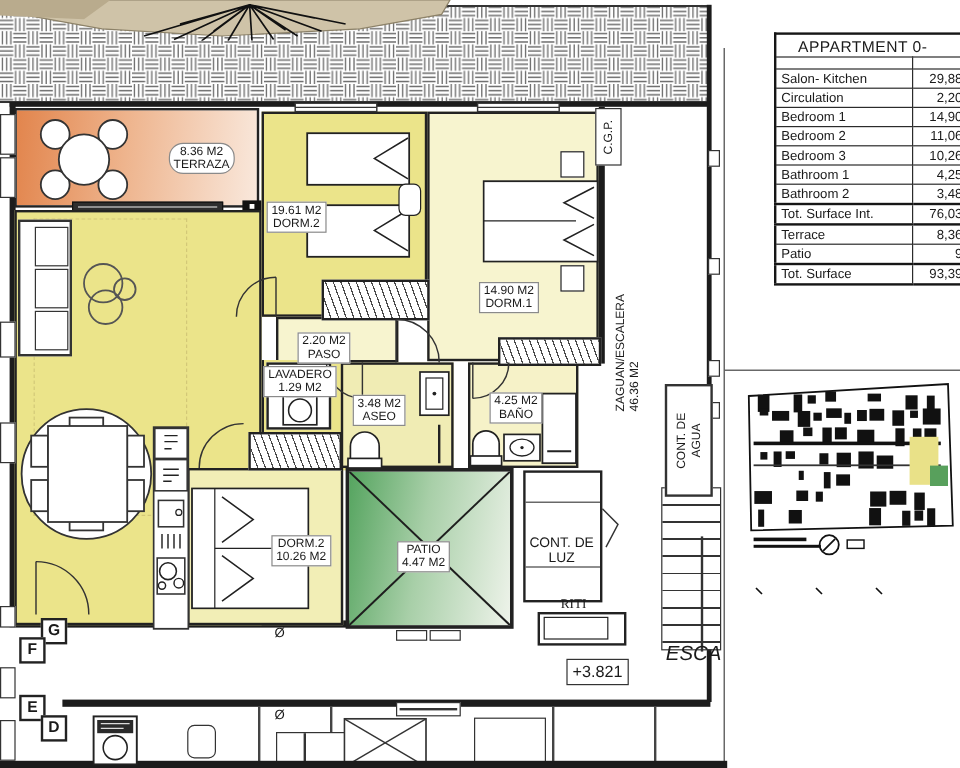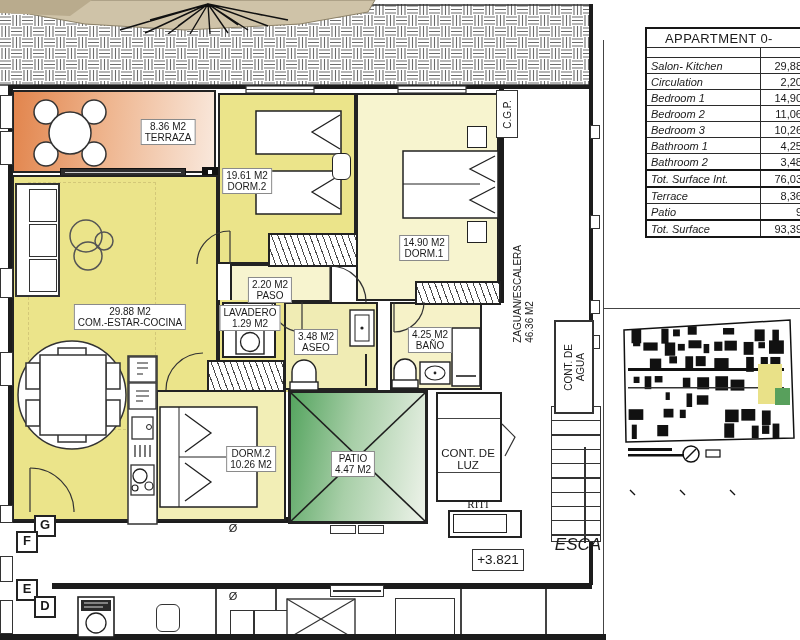--- a/index.html
+++ b/index.html
@@ -21,21 +21,21 @@
        background-image:repeating-linear-gradient(70deg,rgba(255,255,255,0) 0 5px,#4a4a4a 5px 6px);}
   .gridbub{position:absolute;width:18px;height:18px;border:2px solid #222;background:#fff;
        font-size:13px;font-weight:bold;text-align:center;line-height:15px;z-index:7;}
   .frag{position:absolute;background:#fff;border:1px solid #333;box-sizing:border-box;}
   svg{display:block;}
   
   #area-table{position:absolute;left:645px;top:27px;width:174px;border-collapse:collapse;
        background:#fff;border:2px solid #161616;table-layout:fixed;z-index:8;}
   #area-table td{border:1px solid #2b2b2b;font-size:11px;height:13px;padding:1px 4px;
        white-space:nowrap;overflow:hidden;}
-  #area-table td.lab{width:112px;font-style:italic;}
+  #area-table td.lab{width:112px;}
   #area-table td.val{text-align:right;padding-right:15px;}
   #area-table tr.t-title td{font-size:13px;height:16px;padding-left:18px;letter-spacing:.4px;}
   #area-table tr.t-spacer td{height:7px;}
   #area-table tr.emph td{border-top:2px solid #161616;border-bottom:2px solid #161616;}
 </style>
 </head>
 <body>
 
 <div id="sheet">
 
@@ -246,27 +246,23 @@
     </g>
 
     <g fill="#fff" stroke="#333" stroke-width="1.2">
       <rect x="246" y="86" width="68" height="7"></rect>
         <line x1="246" y1="89.5" x2="314" y2="89.5"></line>
       <rect x="398" y="86" width="68" height="7"></rect>
         <line x1="398" y1="89.5" x2="466" y2="89.5"></line>
     </g>
   </svg>
 
-  <div class="lbl" style="left:168px;top:132px;">
+  <div class="lbl" style="left:168px;top:132px;border-radius:12px;">
     <span>8.36 M2</span><br>
     <span>TERRAZA</span>
-  </div>
-  <div class="lbl" style="left:130px;top:317px;">
-    <span>29.88 M2</span><br>
-    <span>COM.-ESTAR-COCINA</span>
   </div>
   <div class="lbl" style="left:247px;top:181px;">
     <span>19.61 M2</span><br>
     <span>DORM.2</span>
   </div>
   <div class="lbl" style="left:424px;top:248px;">
     <span>14.90 M2</span><br>
     <span>DORM.1</span>
   </div>
   <div class="lbl" style="left:270px;top:290px;">

